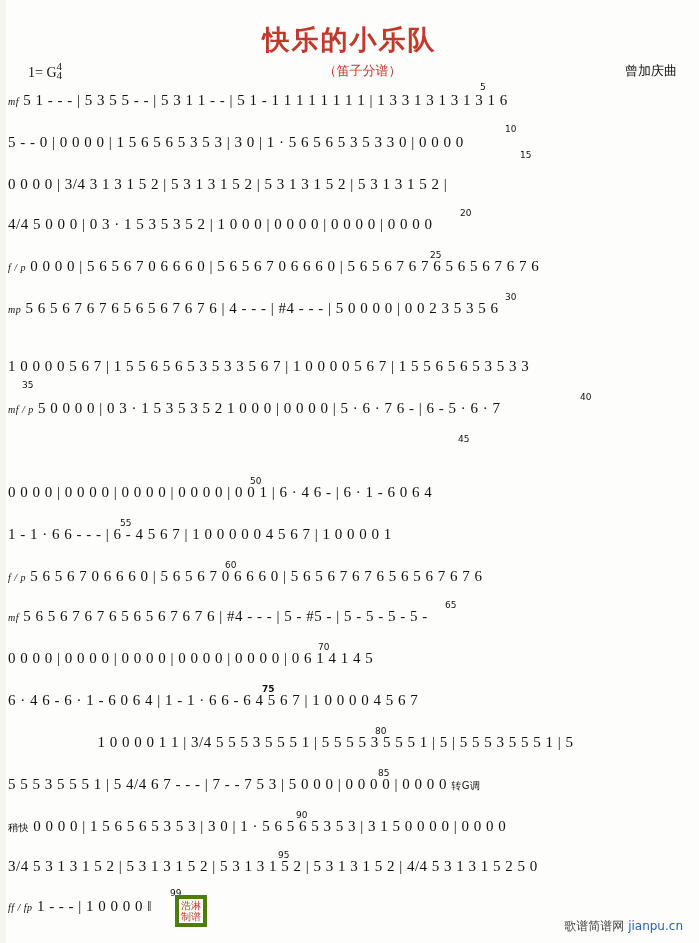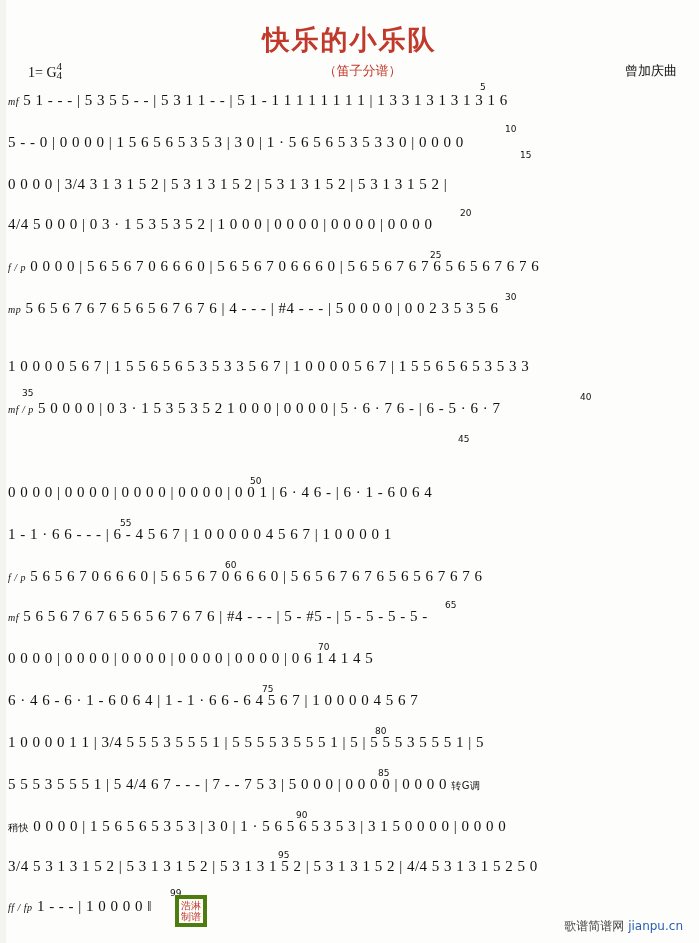--- a/index.html
+++ b/index.html
@@ -83,41 +83,41 @@
   <div class="row" style="top:258px;"><span class="dyn">f / p</span> <span>0 0 0 0 | 5 6 5 6  7 0 6 6  6 0 | 5 6 5 6  7 0  6 6  6 0 | 5 6 5 6  7 6 7 6  5 6 5 6  7 6 7 6</span></div>
   <div class="row" style="top:300px;"><span class="dyn">mp</span> <span>5 6 5 6  7 6 7 6  5 6 5 6  7 6 7 6 | 4 - - - | #4 - - - | 5 0  0 0 0 | 0 0 2 3  5 3 5 6</span></div>
   <div class="row" style="top:358px;"><span>1 0 0 0  0 5 6 7 | 1 5 5  6 5 6 5  3 5 3 3  5 6 7 | 1 0 0 0  0 5 6 7 | 1 5 5  6 5 6 5  3 5 3  3</span></div>
   <div class="row" style="top:400px;"><span class="dyn">mf / p</span> <span>5 0 0 0 0 | 0 3 · 1  5 3 5 3  5 2  1 0  0 0 | 0 0 0 0 | 5 · 6 · 7  6 - | 6 - 5 · 6 · 7</span></div>
   <div class="row" style="top:484px;"><span>0 0 0 0 | 0 0 0 0 | 0 0 0 0 | 0 0 0 0 | 0 0 1 | 6 · 4  6 - | 6 · 1  - 6 0  6 4</span></div>
   <div class="row" style="top:526px;"><span>1 - 1 · 6  6 - - - | 6 - 4 5 6 7 | 1 0  0 0 0  0 4 5 6 7 | 1 0  0 0  0 1</span></div>
   <div class="row" style="top:568px;"><span class="dyn">f / p</span> <span>5 6 5 6  7 0  6 6  6 0 | 5 6 5 6  7 0  6 6  6 0 | 5 6 5 6  7 6 7 6  5 6 5 6  7 6 7 6</span></div>
   <div class="row" style="top:608px;"><span class="dyn">mf</span> <span>5 6 5 6  7 6 7 6  5 6 5 6  7 6 7 6 | #4 - - - | 5 - #5 - | 5 - 5 - 5 - 5 -</span></div>
   <div class="row" style="top:650px;"><span>0 0 0 0 | 0 0 0 0 | 0 0 0 0 | 0 0 0 0 | 0 0 0 0 | 0 6 1  4 1 4 5</span></div>
   <div class="row" style="top:692px;"><span>6 · 4  6 - 6 · 1  - 6 0  6 4 | 1 - 1 · 6  6 - 6 4 5 6 7 | 1 0  0 0  0 4 5 6 7</span></div>
-  <div class="row" style="top:734px;"><span>1 0 0  0 0 1 1 | 3/4  5 5 5 3  5 5 5 1 | 5  5 5 5 3  5 5 5 1 | 5 | 5 5 5 3  5 5 5 1 | 5</span></div>
+  <div class="row" style="top:734px;text-align:center;"><span>1 0 0  0 0 1 1 | 3/4  5 5 5 3  5 5 5 1 | 5  5 5 5 3  5 5 5 1 | 5 | 5 5 5 3  5 5 5 1 | 5</span></div>
   <div class="row" style="top:776px;"><span>5 5 5 3  5 5 5 1 | 5  4/4  6 7 - - - | 7 - - 7 5 3 | 5 0 0 0 | 0 0 0 0 | 0 0 0 0</span> <span class="cn">转G调</span></div>
   <div class="row" style="top:818px;"><span class="cn">稍快</span> <span>0 0 0 0 | 1 5  6 5 6 5  3 5 3 | 3 0 | 1 · 5  6 5 6 5  3 5 3 | 3 1 5 0  0 0 0 | 0 0 0 0</span></div>
   <div class="row" style="top:858px;"><span>3/4  5  3 1 3 1  5 2 | 5  3 1 3 1  5 2 | 5  3 1 3 1  5 2 | 5  3 1 3 1  5 2 | 4/4  5  3 1 3 1  5 2  5 0</span></div>
   <div class="row" style="top:898px;"><span class="dyn">ff / fp</span> <span>1 - - - | 1 0 0 0 0 ‖</span></div>
 
   <div class="num" style="top:82px;left:480px;">5</div>
   <div class="num" style="top:124px;left:505px;">10</div>
   <div class="num" style="top:150px;left:520px;">15</div>
   <div class="num" style="top:208px;left:460px;">20</div>
   <div class="num" style="top:250px;left:430px;">25</div>
   <div class="num" style="top:292px;left:505px;">30</div>
-  <div class="num" style="top:388px;left:22px;">35</div>
+  <div class="num" style="top:380px;left:22px;">35</div>
   <div class="num" style="top:392px;left:580px;">40</div>
   <div class="num" style="top:434px;left:458px;">45</div>
   <div class="num" style="top:476px;left:250px;">50</div>
   <div class="num" style="top:518px;left:120px;">55</div>
   <div class="num" style="top:560px;left:225px;">60</div>
   <div class="num" style="top:600px;left:445px;">65</div>
   <div class="num" style="top:642px;left:318px;">70</div>
-  <div class="num" style="top:684px;left:262px;">75</div>
+  <div class="num" style="top:684px;left:262px;font-weight:bold;">75</div>
   <div class="num" style="top:726px;left:375px;">80</div>
   <div class="num" style="top:768px;left:378px;">85</div>
   <div class="num" style="top:810px;left:296px;">90</div>
   <div class="num" style="top:850px;left:278px;">95</div>
   <div class="num" style="top:888px;left:170px;">99</div>
 
   <div class="stamp">
     <div>浩淋</div>
     <div>制谱</div>
   </div>

